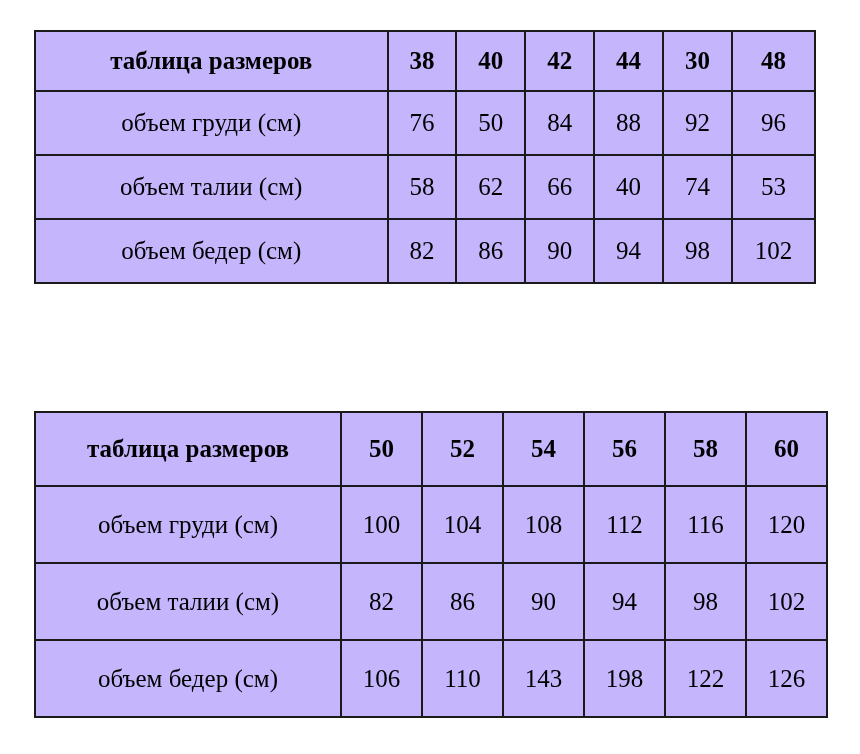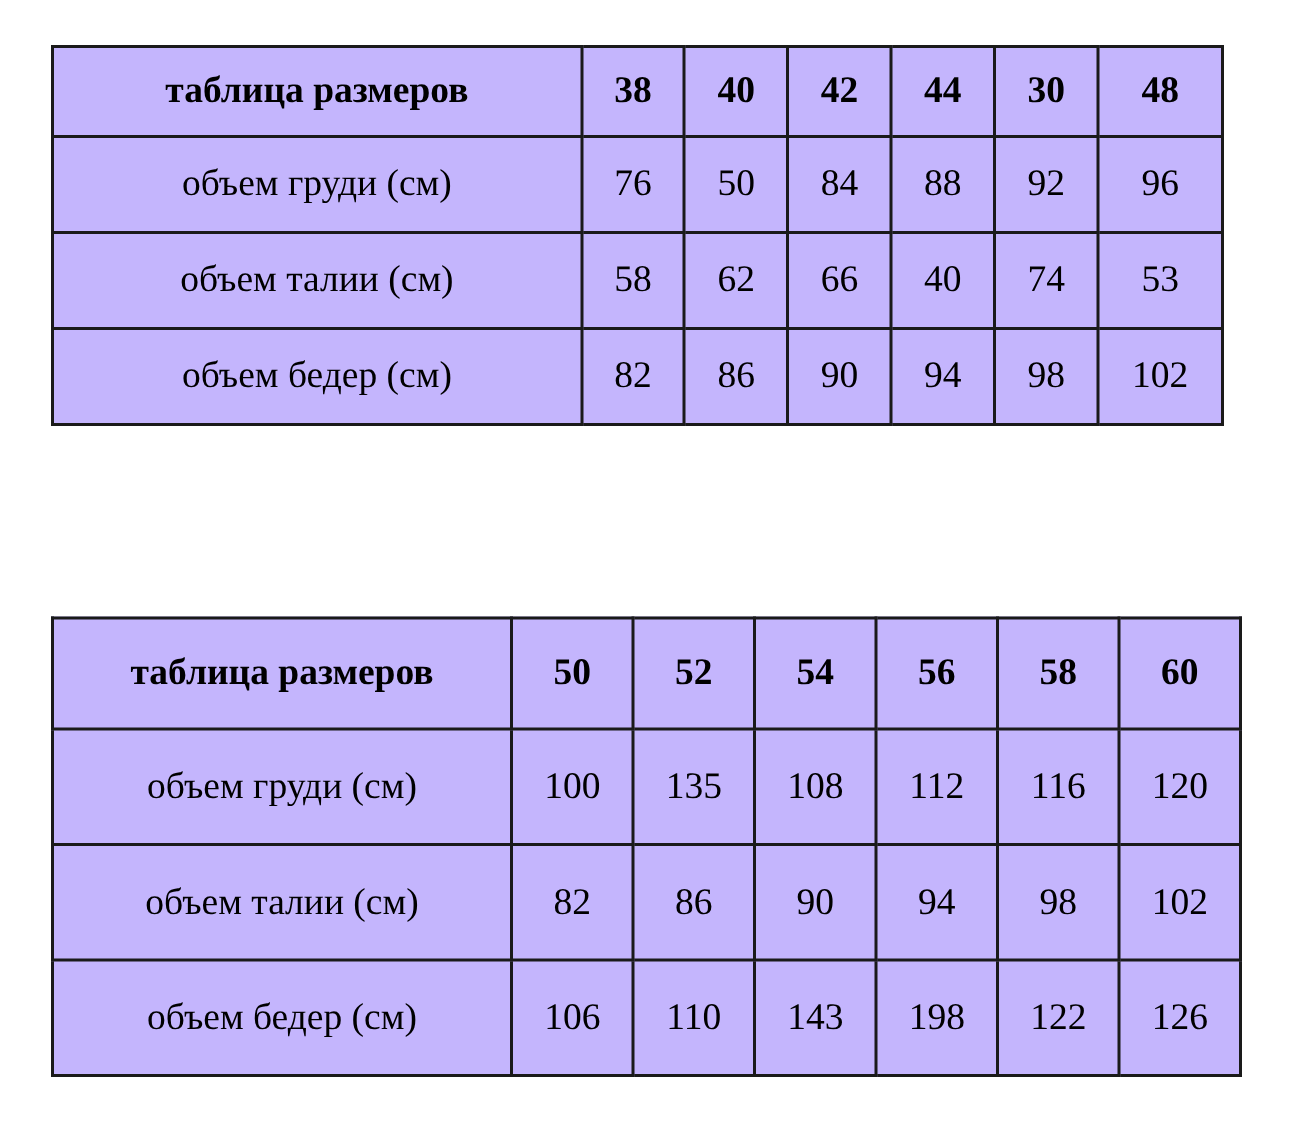--- a/index.html
+++ b/index.html
@@ -135,21 +135,21 @@
         <td class="value-cell">50</td>
         <td class="value-cell">52</td>
         <td class="value-cell">54</td>
         <td class="value-cell">56</td>
         <td class="value-cell">58</td>
         <td class="value-cell">60</td>
       </tr>
       <tr>
         <td class="label-cell">объем груди (см)</td>
         <td class="value-cell">100</td>
-        <td class="value-cell">135</td>
+        <td class="value-cell">104</td>
         <td class="value-cell">108</td>
         <td class="value-cell">112</td>
         <td class="value-cell">116</td>
         <td class="value-cell">120</td>
       </tr>
       <tr>
         <td class="label-cell">объем талии (см)</td>
         <td class="value-cell">82</td>
         <td class="value-cell">86</td>
         <td class="value-cell">90</td>

